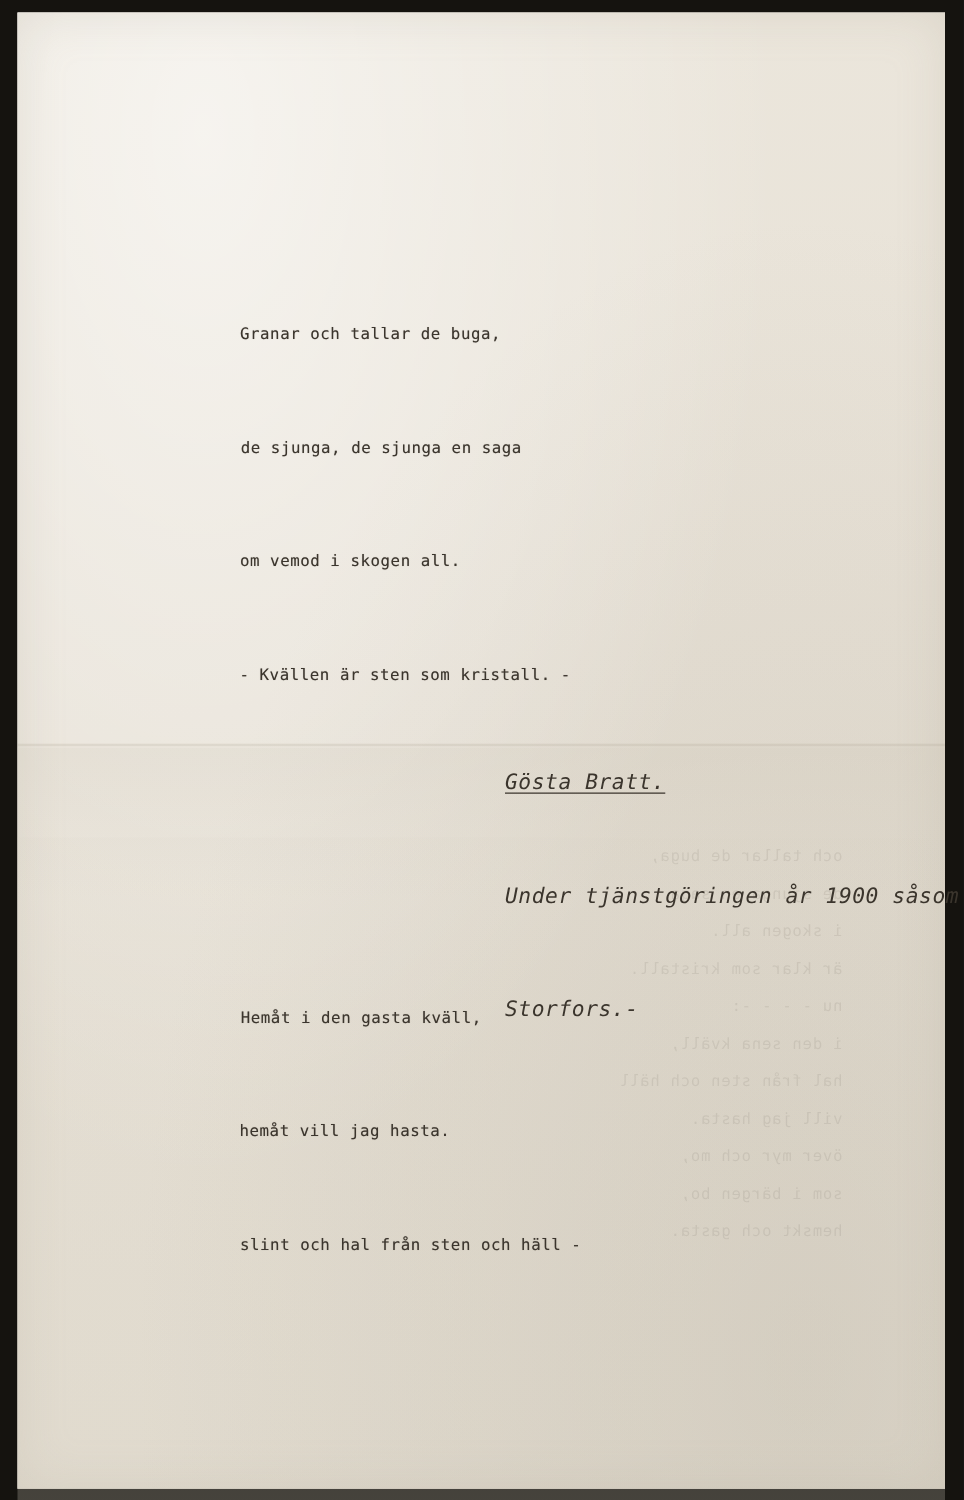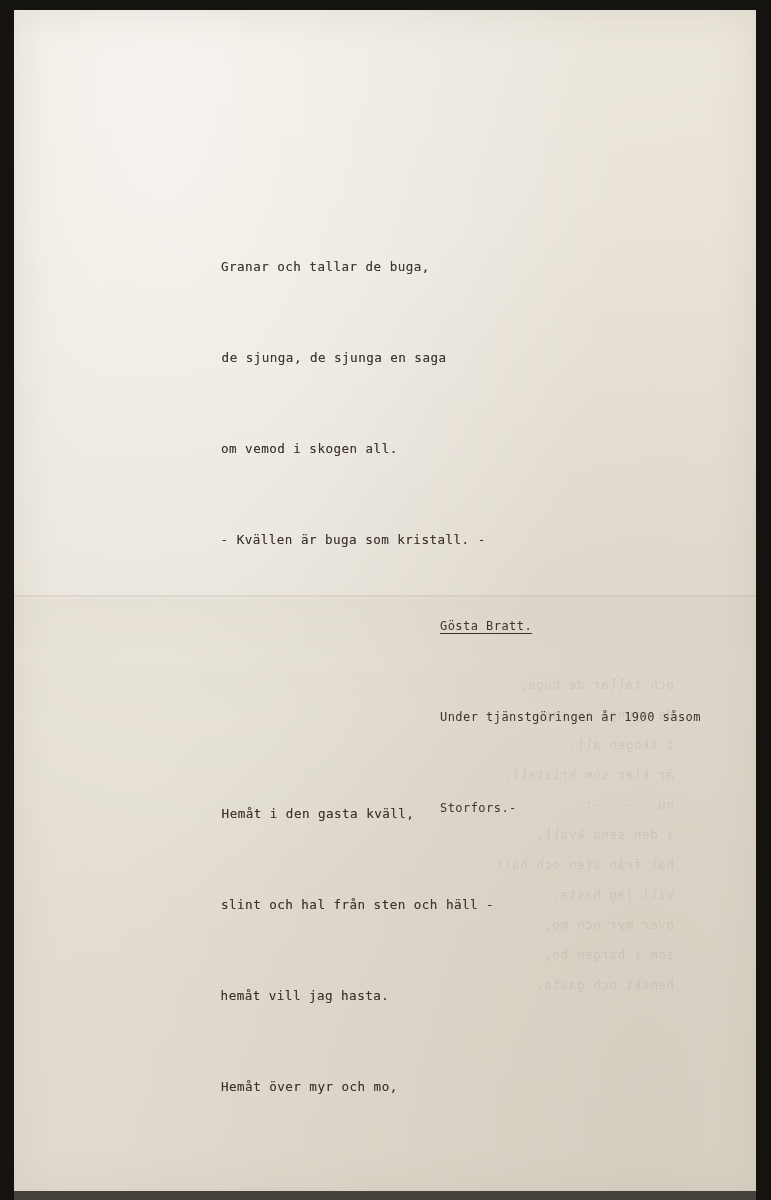--- a/index.html
+++ b/index.html
@@ -84,38 +84,38 @@
     white-space: pre;
   }
 
   .stanza { margin: 0 0 0 0; }
   .stanza + .stanza { margin-top: 30px; }
 
   .line {
     display: block;
     color: #3b352d;
     text-shadow: 0 0 0.6px rgba(59,53,45,0.45);
-    margin-left: 29px;
   }
 
   
   .line.l-a { transform: translateX(0px); }
   .line.l-b { transform: translateX(0.6px); }
   .line.l-c { transform: translateX(-0.4px); }
 
   .colophon {
     position: absolute;
-    left: 426px;
+    left: 390px;
     top: 540px;
     width: 310px;
     color: #3b352d;
-    font-size: 12px;
+    font-size: 17px;
     line-height: 30.4px;
     letter-spacing: 0.45px;
     white-space: pre;
+    font-style: italic;
   }
   .signature {
     display: block;
     text-decoration: underline;
     text-underline-offset: 3px;
   }
   .note-line { display: block; }
 </style>
 </head>
 <body>
@@ -137,28 +137,27 @@
 vill jag hasta.
 över myr och mo,
 som i bärgen bo,
 hemskt och gasta.</div>
 
     <div class="content">
       <div class="stanza">
         <span class="line l-a">Granar och tallar de buga,</span>
         <span class="line l-b">de sjunga, de sjunga en saga</span>
         <span class="line l-a">om vemod i skogen all.</span>
-        <span class="line l-c">- Kvällen är buga som kristall. -</span>
+        <span class="line l-c">- Kvällen är sten som kristall. -</span>
       </div>
 
       <div class="stanza">
         <span class="line l-b">Hemåt i den gasta kväll,</span>
+        <span class="line l-c">hemåt vill jag hasta.</span>
         <span class="line l-a">slint och hal från sten och häll -</span>
-        <span class="line l-c">hemåt vill jag hasta.</span>
-        <span class="line l-a">Hemåt över myr och mo,</span>
         
         
         
         
         
       </div>
     </div>
 
     <div class="colophon">
       <span class="signature">Gösta Bratt.</span>

